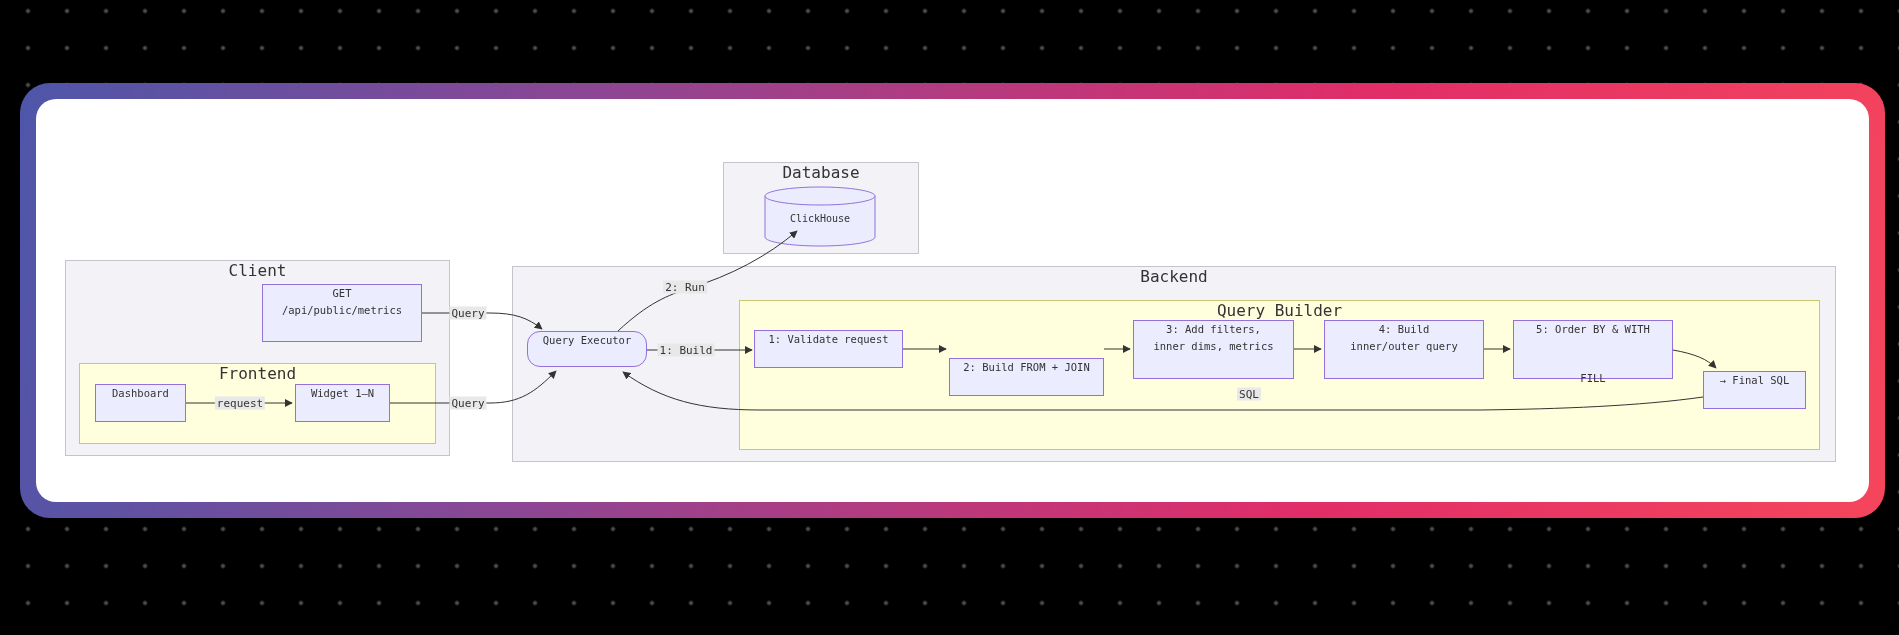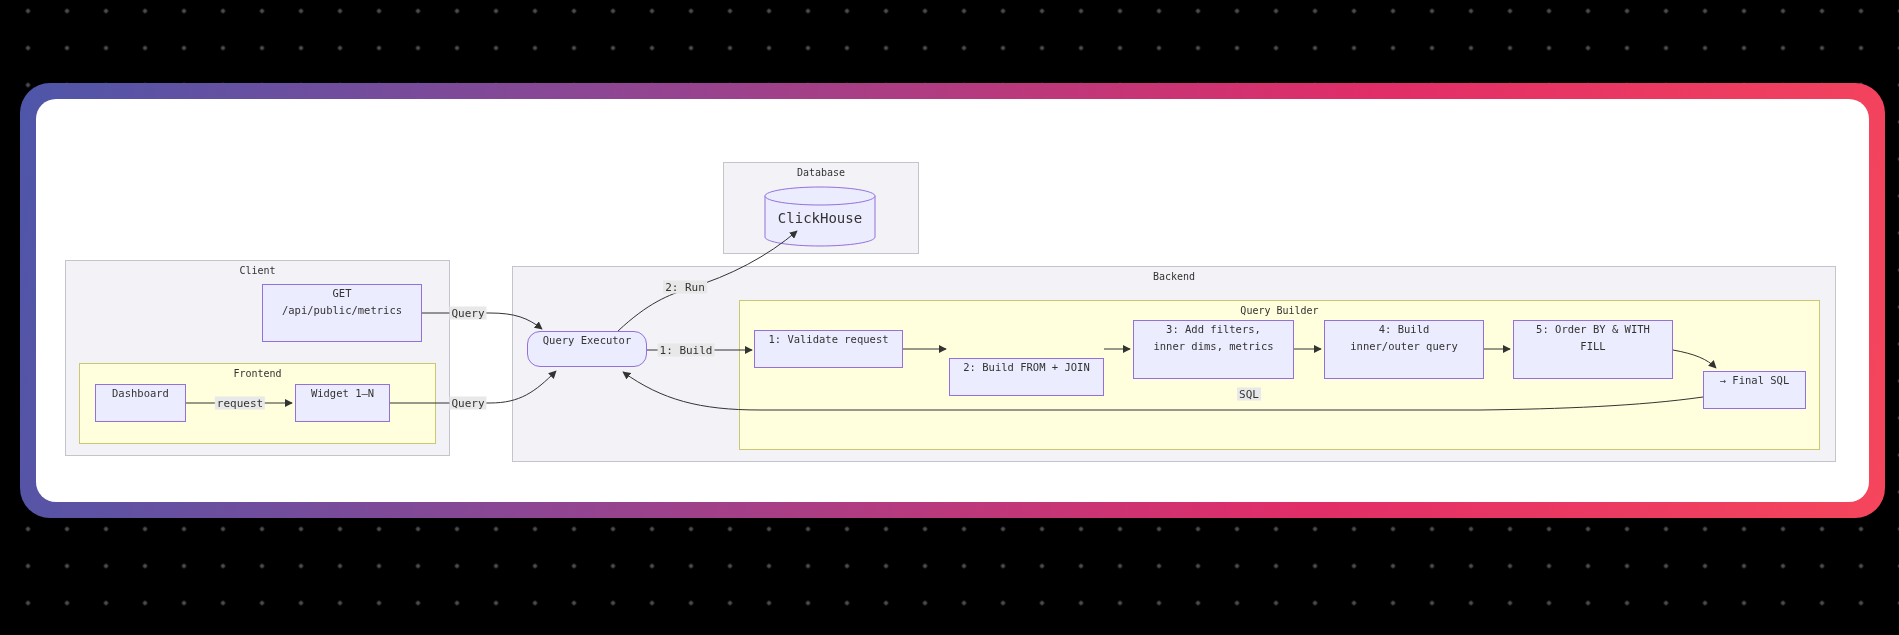--- a/index.html
+++ b/index.html
@@ -33,35 +33,35 @@
     background: var(--subgraph-fill, #f3f3f7);
     border:1px solid var(--subgraph-border, #c4c4cc);
     box-sizing:border-box;
   }
   .subgraph.yellow {
     background: var(--group-yellow-fill, #ffffde);
     border-color: var(--group-yellow-border, #c9c973);
   }
   .sg-title {
     position:absolute; top:3px; left:0; right:0;
-    text-align:center; font-size:10px; line-height:13px;
+    text-align:center; font-size:16px; line-height:13px;
   }
 
   svg.edges { position:absolute; left:0; top:0; z-index:2; pointer-events:none; }
   svg.edges path.edge { fill:none; stroke: var(--edge-color, #333); stroke-width:1; }
   svg.edges .cyl { fill: var(--node-fill, #ececff); stroke: var(--node-border, #9370db); stroke-width:1; }
 
   .node {
     position:absolute; z-index:3; box-sizing:border-box;
     background: var(--node-fill, #ececff);
     border:1px solid var(--node-border, #9370db);
     display:flex; flex-direction:column; align-items:center; justify-content:flex-start;
     font-size:10.5px; line-height:17px; white-space:nowrap;
   }
-  .free-label { position:absolute; z-index:3; transform:translate(-50%,-50%); font-size:14px; white-space:nowrap; }
+  .free-label { position:absolute; z-index:3; transform:translate(-50%,-50%); font-size:10px; white-space:nowrap; }
 
   .edge-label {
     position:absolute; z-index:4; transform:translate(-50%,-50%);
     background: var(--edge-label-bg, #e8e8e8);
     padding:0 2px; font-size:11px; line-height:13px; white-space:nowrap;
   }
 </style>
 </head>
 <body>
 
@@ -144,21 +144,21 @@
   <div class="node" style="left:1133px; top:320px; width:161px; height:59px;">
     <div>3: Add filters,</div>
     <div>inner dims, metrics</div>
   </div>
 
   <div class="node" style="left:1324px; top:320px; width:160px; height:59px;">
     <div>4: Build</div>
     <div>inner/outer query</div>
   </div>
 
-  <div class="node" style="left:1513px; top:320px; width:160px; height:59px;">
+  <div class="node" style="left:1513px; top:320px; width:160px; height:59px;gap:32px;">
     <div>5: Order BY &amp; WITH</div>
     <div>FILL</div>
   </div>
 
   <div class="node" style="left:1703px; top:371px; width:103px; height:38px;">
     <div>→ Final SQL</div>
   </div>
 
   <div class="free-label" style="left:820px; top:218px;">ClickHouse</div>
 

